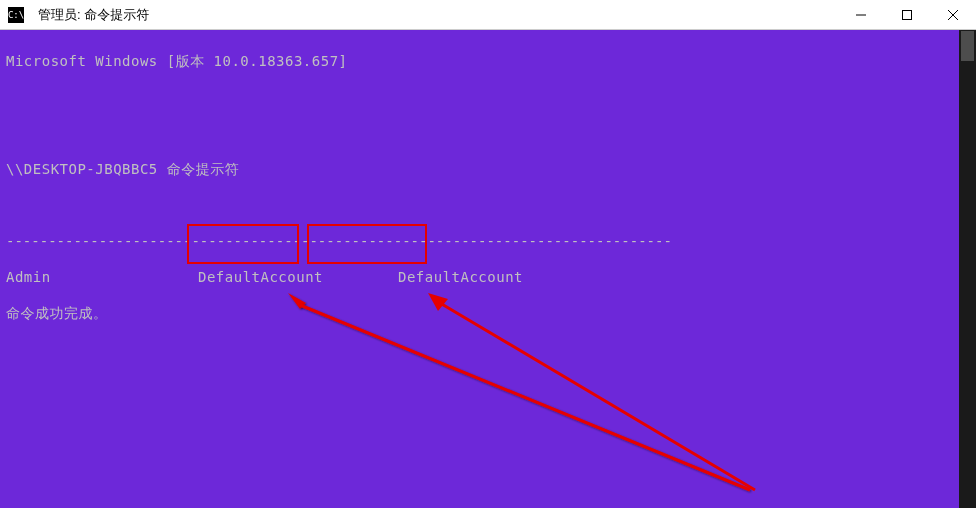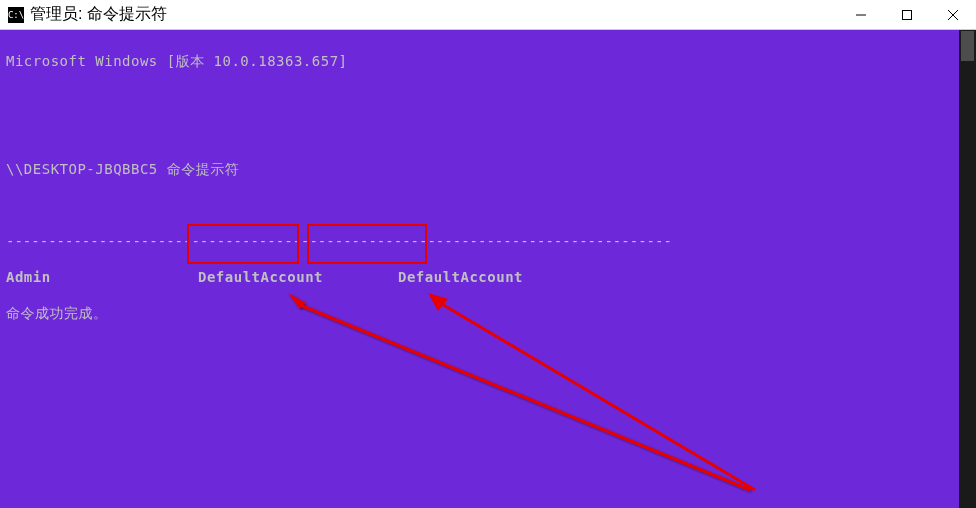--- a/index.html
+++ b/index.html
@@ -27,22 +27,23 @@
       display: inline-flex;
       align-items: center;
       justify-content: center;
       color: #fff;
       font-size: 9px;
       font-family: monospace;
     }
     .titlebar-title {
       flex: 1;
       color: #000;
-      font-size: 16px;
+      font-size: 13px;
       font-family: "Microsoft YaHei", sans-serif;
+      margin-left: 8px;
     }
     .win-controls {
       display: flex;
       height: 100%;
     }
     .win-btn {
       width: 46px;
       height: 100%;
       display: flex;
       align-items: center;
@@ -75,21 +76,21 @@
       top: 1px;
       left: 2px;
       width: 13px;
       height: 30px;
       background: #4d4d4d;
     }
     .hr-line {
       color: #c0c0c0;
       letter-spacing: 0;
     }
-    .cols3 span { display: inline-block; font-weight: bold; }
+    .cols3 span { display: inline-block; }
     .c1 { width: 192px; }
     .c2 { width: 200px; }
     .box {
       position: absolute;
       border: 2px solid #e60000;
       pointer-events: none;
     }
     .arrow-svg {
       position: absolute;
       pointer-events: none;

